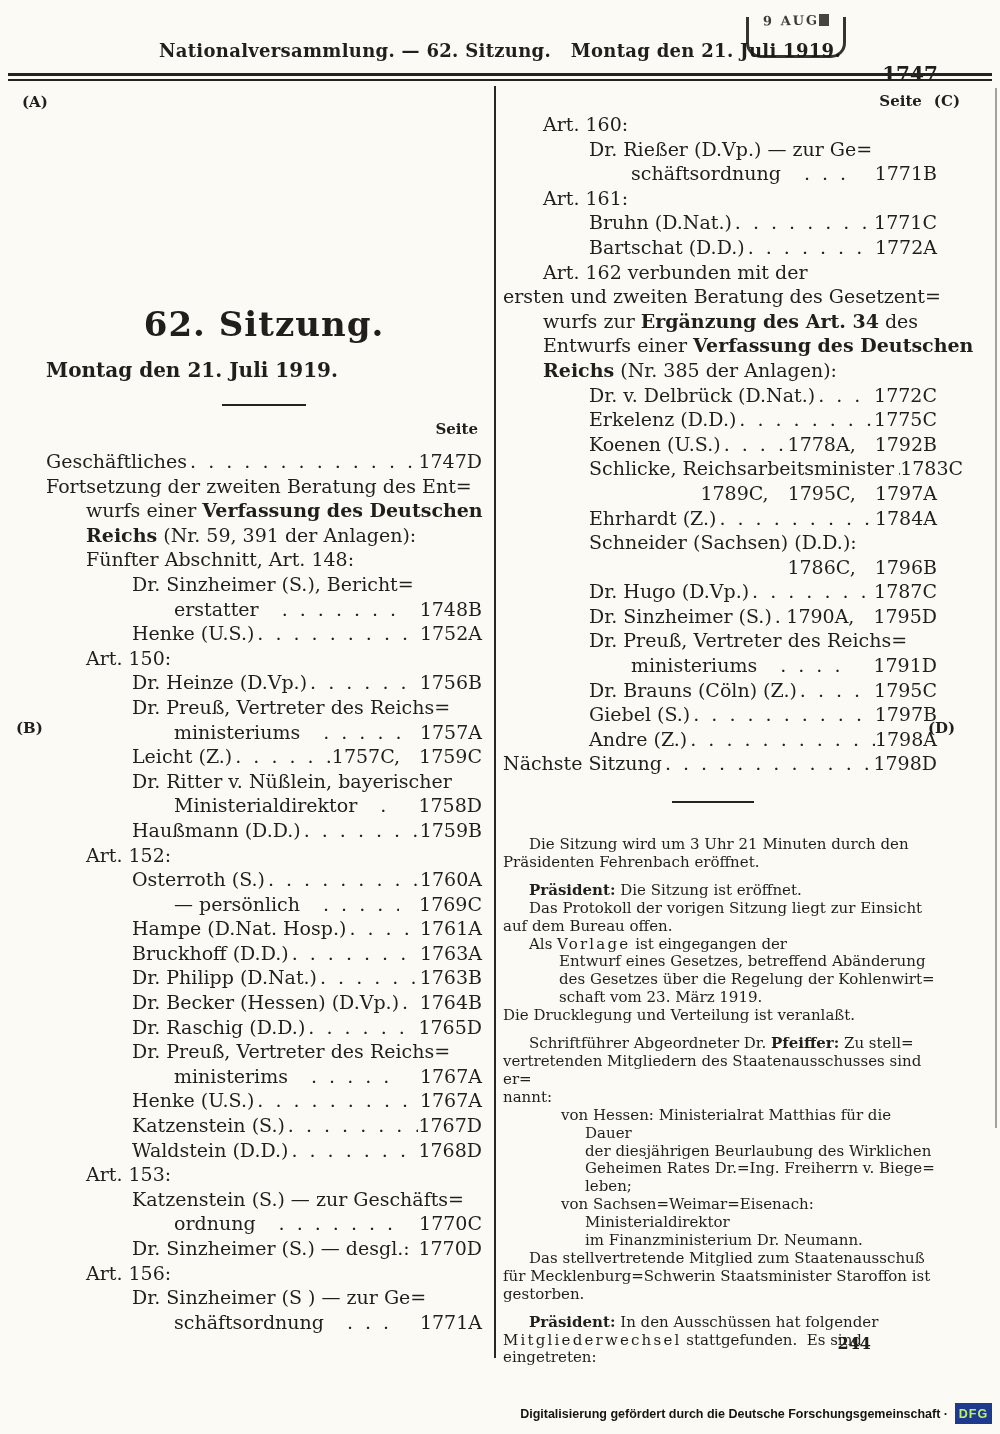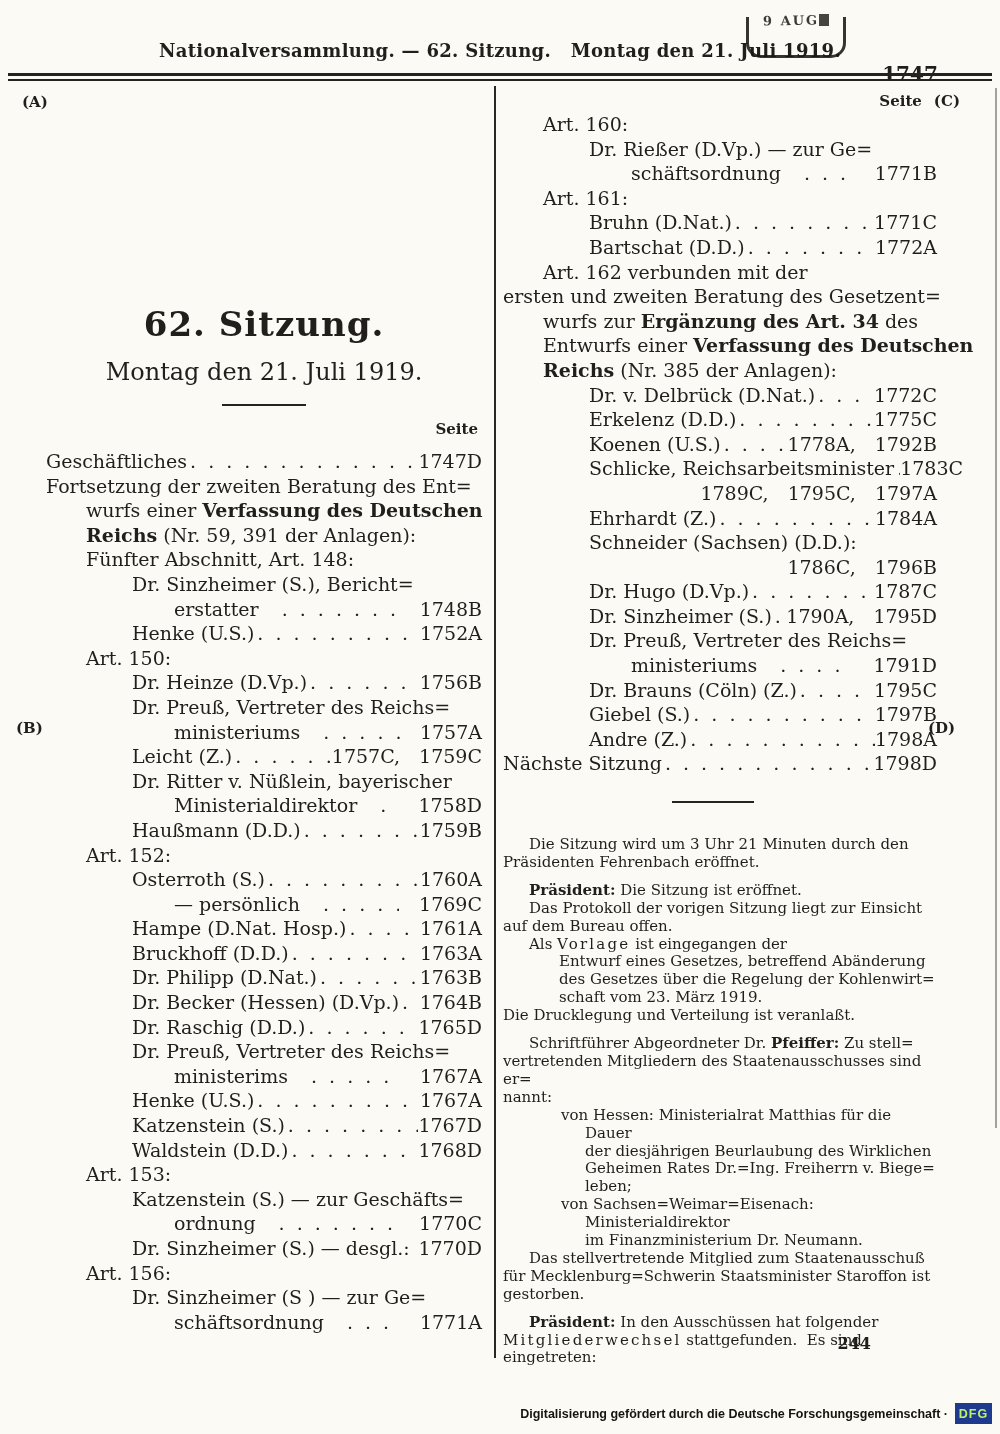--- a/index.html
+++ b/index.html
@@ -20,21 +20,21 @@
   #stamp{top:17px; left:746px; width:94px; height:38px; border:3px solid rgba(27,24,20,.88); border-top:none; border-radius:0 0 15px 15px;}
   #stamp .stamp-text{position:absolute; top:-4px; left:14px; font-size:13px; font-weight:700; letter-spacing:2px; color:rgba(27,24,20,.85); transform:rotate(-1deg); white-space:nowrap;}
   #stamp .stamp-blob{position:absolute; top:-3px; right:14px; width:10px; height:12px; background:rgba(27,24,20,.8);}
   
   #divider{top:86px; left:494px; width:2px; height:1272px; background:#2a2620;}
   #scan-edge{top:88px; left:995px; width:2px; height:1040px; background:rgba(60,55,50,.45);}
   
   .marg{font-size:15px; font-weight:700;}
   
   #l-title{top:304px; left:46px; width:436px; text-align:center; font-size:34px; font-weight:700; letter-spacing:1px;}
-  #l-date{top:358px; left:46px; width:436px; text-align:center; font-size:24px; font-weight:400;}
+  #l-date{top:358px; left:46px; width:436px; font-size:20px; font-weight:700;}
   #l-rule{top:404px; left:222px; width:84px; border-top:2.5px solid #26221e;}
   #l-seite{top:420px; left:46px; width:432px; text-align:right; font-size:15px; font-weight:700;}
   #r-seite{top:92px; left:700px; width:260px; text-align:right; font-size:15px;}
   #r-seite .lab{font-weight:700;}
   #r-seite .cmark{margin-left:12px; font-weight:700;}
   
   .toc{font-size:19px;}
   #toc-left{top:449px; left:46px; width:436px;}
   #toc-right{top:112px; left:503px; width:434px;}
   .toc-line{display:flex; align-items:baseline; line-height:24.6px; height:24.6px;}

